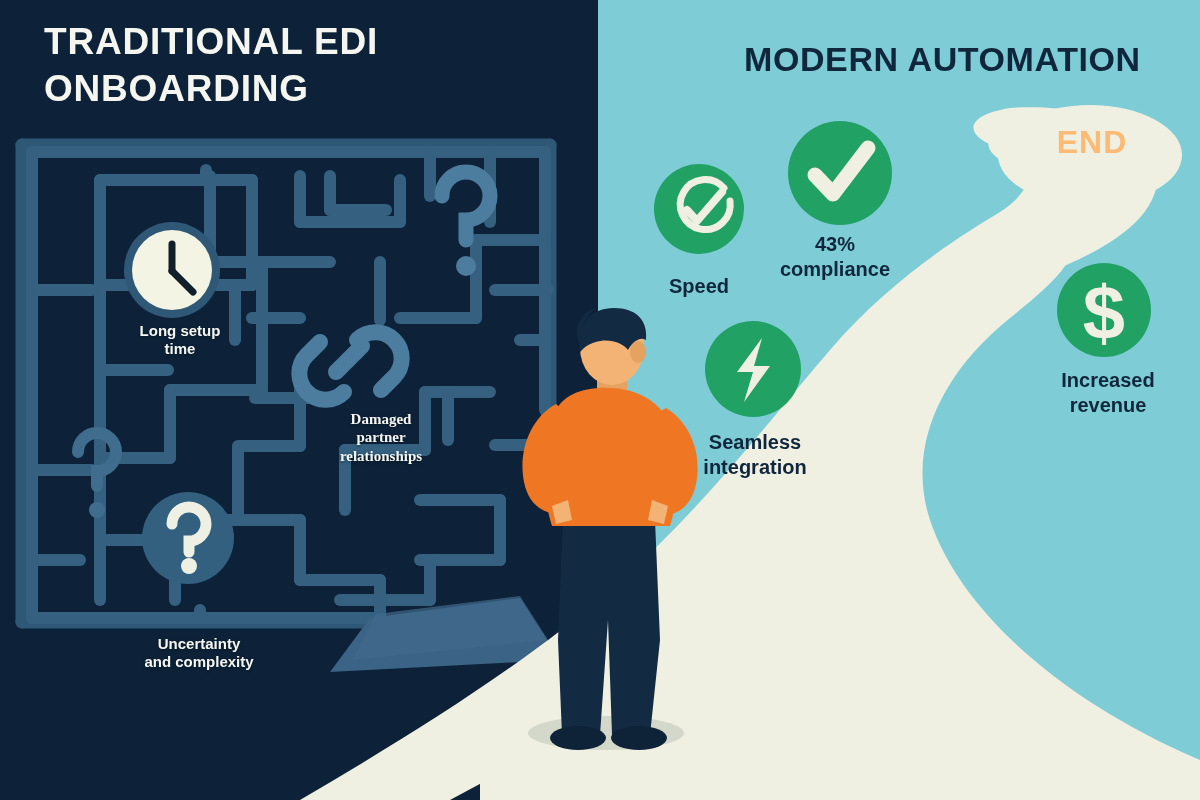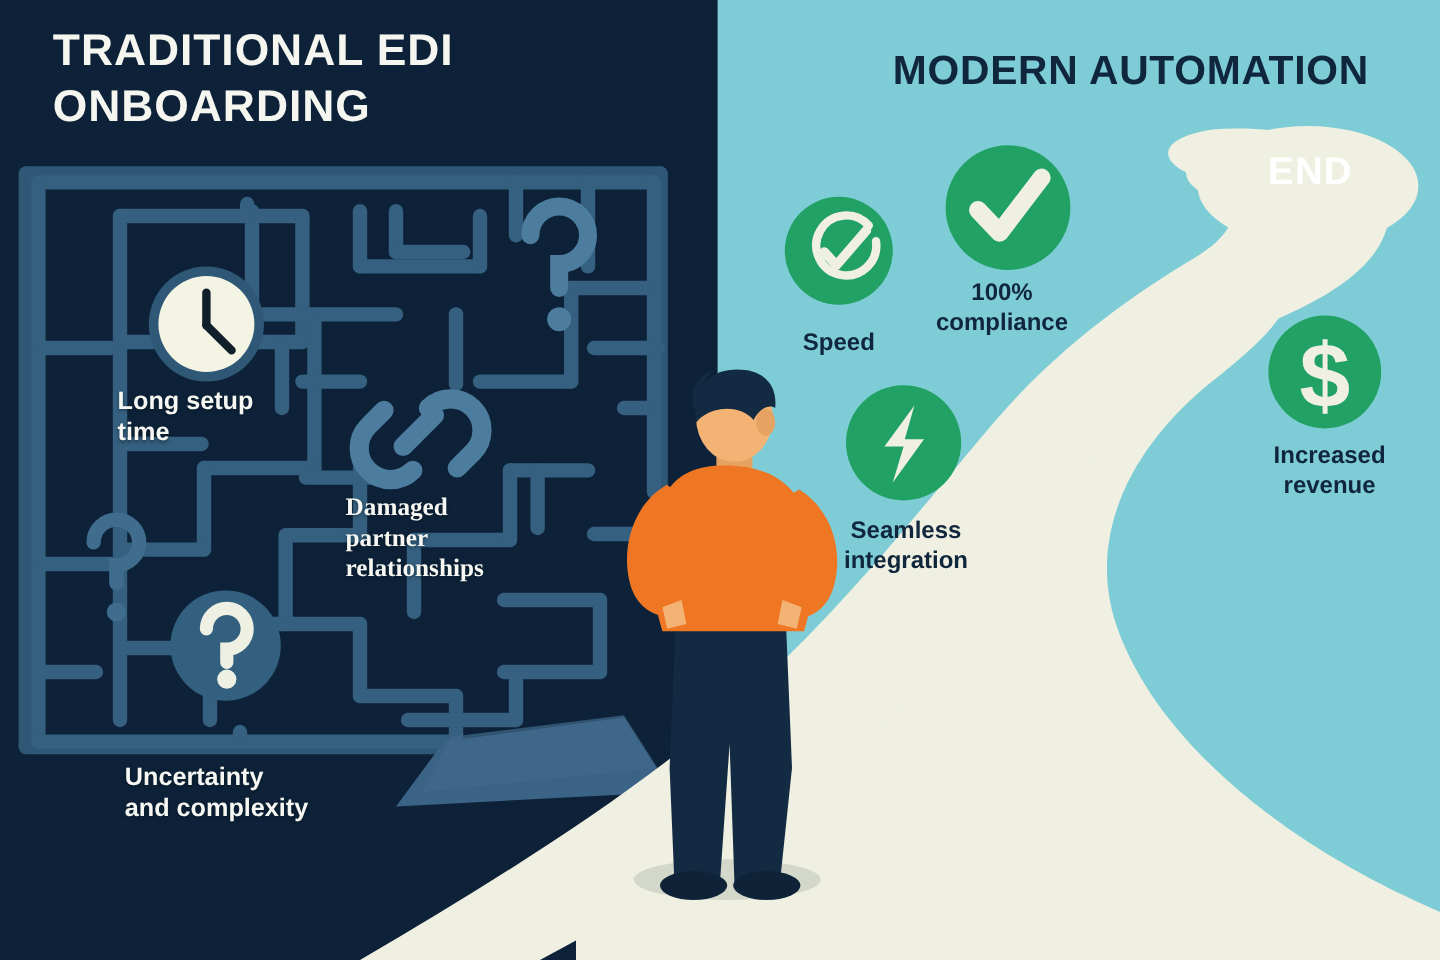--- a/index.html
+++ b/index.html
@@ -62,24 +62,24 @@
     position: absolute;
     left: 0; top: 0;
     width: 1200px; height: 800px;
     pointer-events: none;
   }
 
   
   .pain-label {
     position: absolute;
     color: #f6f7f2;
-    font-size: 21px;
+    font-size: 15px;
     font-weight: bold;
     line-height: 1.22;
-    text-align: left;
+    text-align: center;
     z-index: 30;
     text-shadow: 0 1px 3px rgba(4,16,28,0.55);
   }
   #pain-0 { left: 98px; top: 322px; width: 164px; }
   #pain-1 { left: 288px; top: 410px; width: 186px; font-family: Liberation Serif, serif; }
   #pain-2 { left: 104px; top: 592px; width: 190px; margin-top: 43px; }
 
   
   .benefit-label {
     position: absolute;
@@ -93,21 +93,21 @@
   #benefit-0 { left: 635px; top: 274px; width: 128px; }
   #benefit-1 { left: 760px; top: 232px; width: 150px; }
   #benefit-2 { left: 686px; top: 430px; width: 138px; }
   #benefit-3 { left: 1038px; top: 368px; width: 140px; }
 
   
   #end-label {
     position: absolute;
     left: 1032px; top: 124px;
     width: 120px;
-    color: #ffffff;
+    color: #fdba74;
     font-size: 32px;
     font-weight: bold;
     letter-spacing: 1px;
     text-align: center;
     z-index: 35;
   }
 </style>
 </head>
 <body>
 
@@ -380,21 +380,21 @@
   <div class="pain-label" id="pain-2">
     <div>Uncertainty</div>
     <div>and complexity</div>
   </div>
 
   <div class="benefit-label" id="benefit-0">
     <div>Speed</div>
   </div>
 
   <div class="benefit-label" id="benefit-1">
-    <div>100%</div>
+    <div>43%</div>
     <div>compliance</div>
   </div>
 
   <div class="benefit-label" id="benefit-2">
     <div>Seamless</div>
     <div>integration</div>
   </div>
 
   <div class="benefit-label" id="benefit-3">
     <div>Increased</div>

